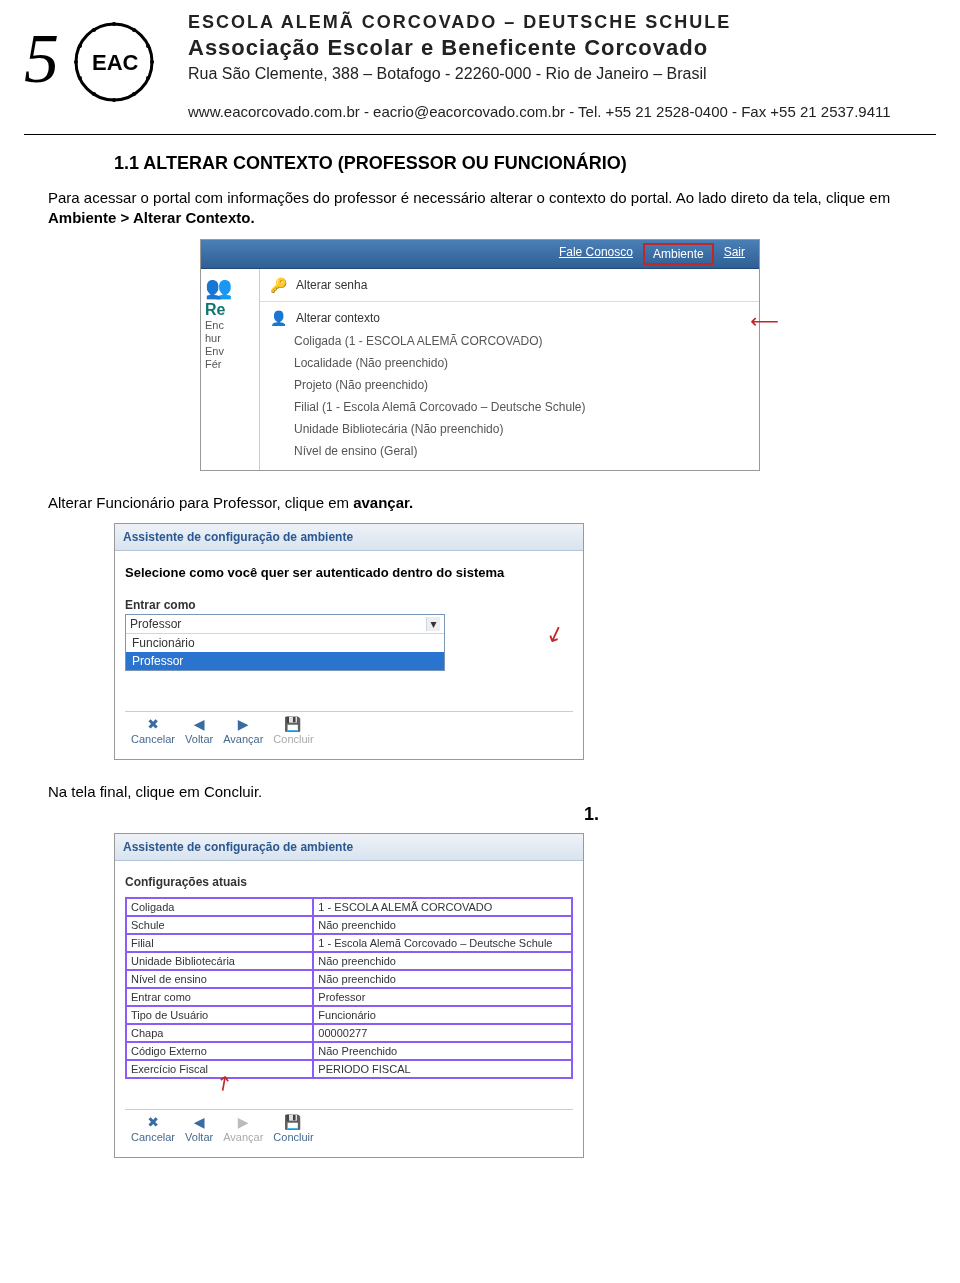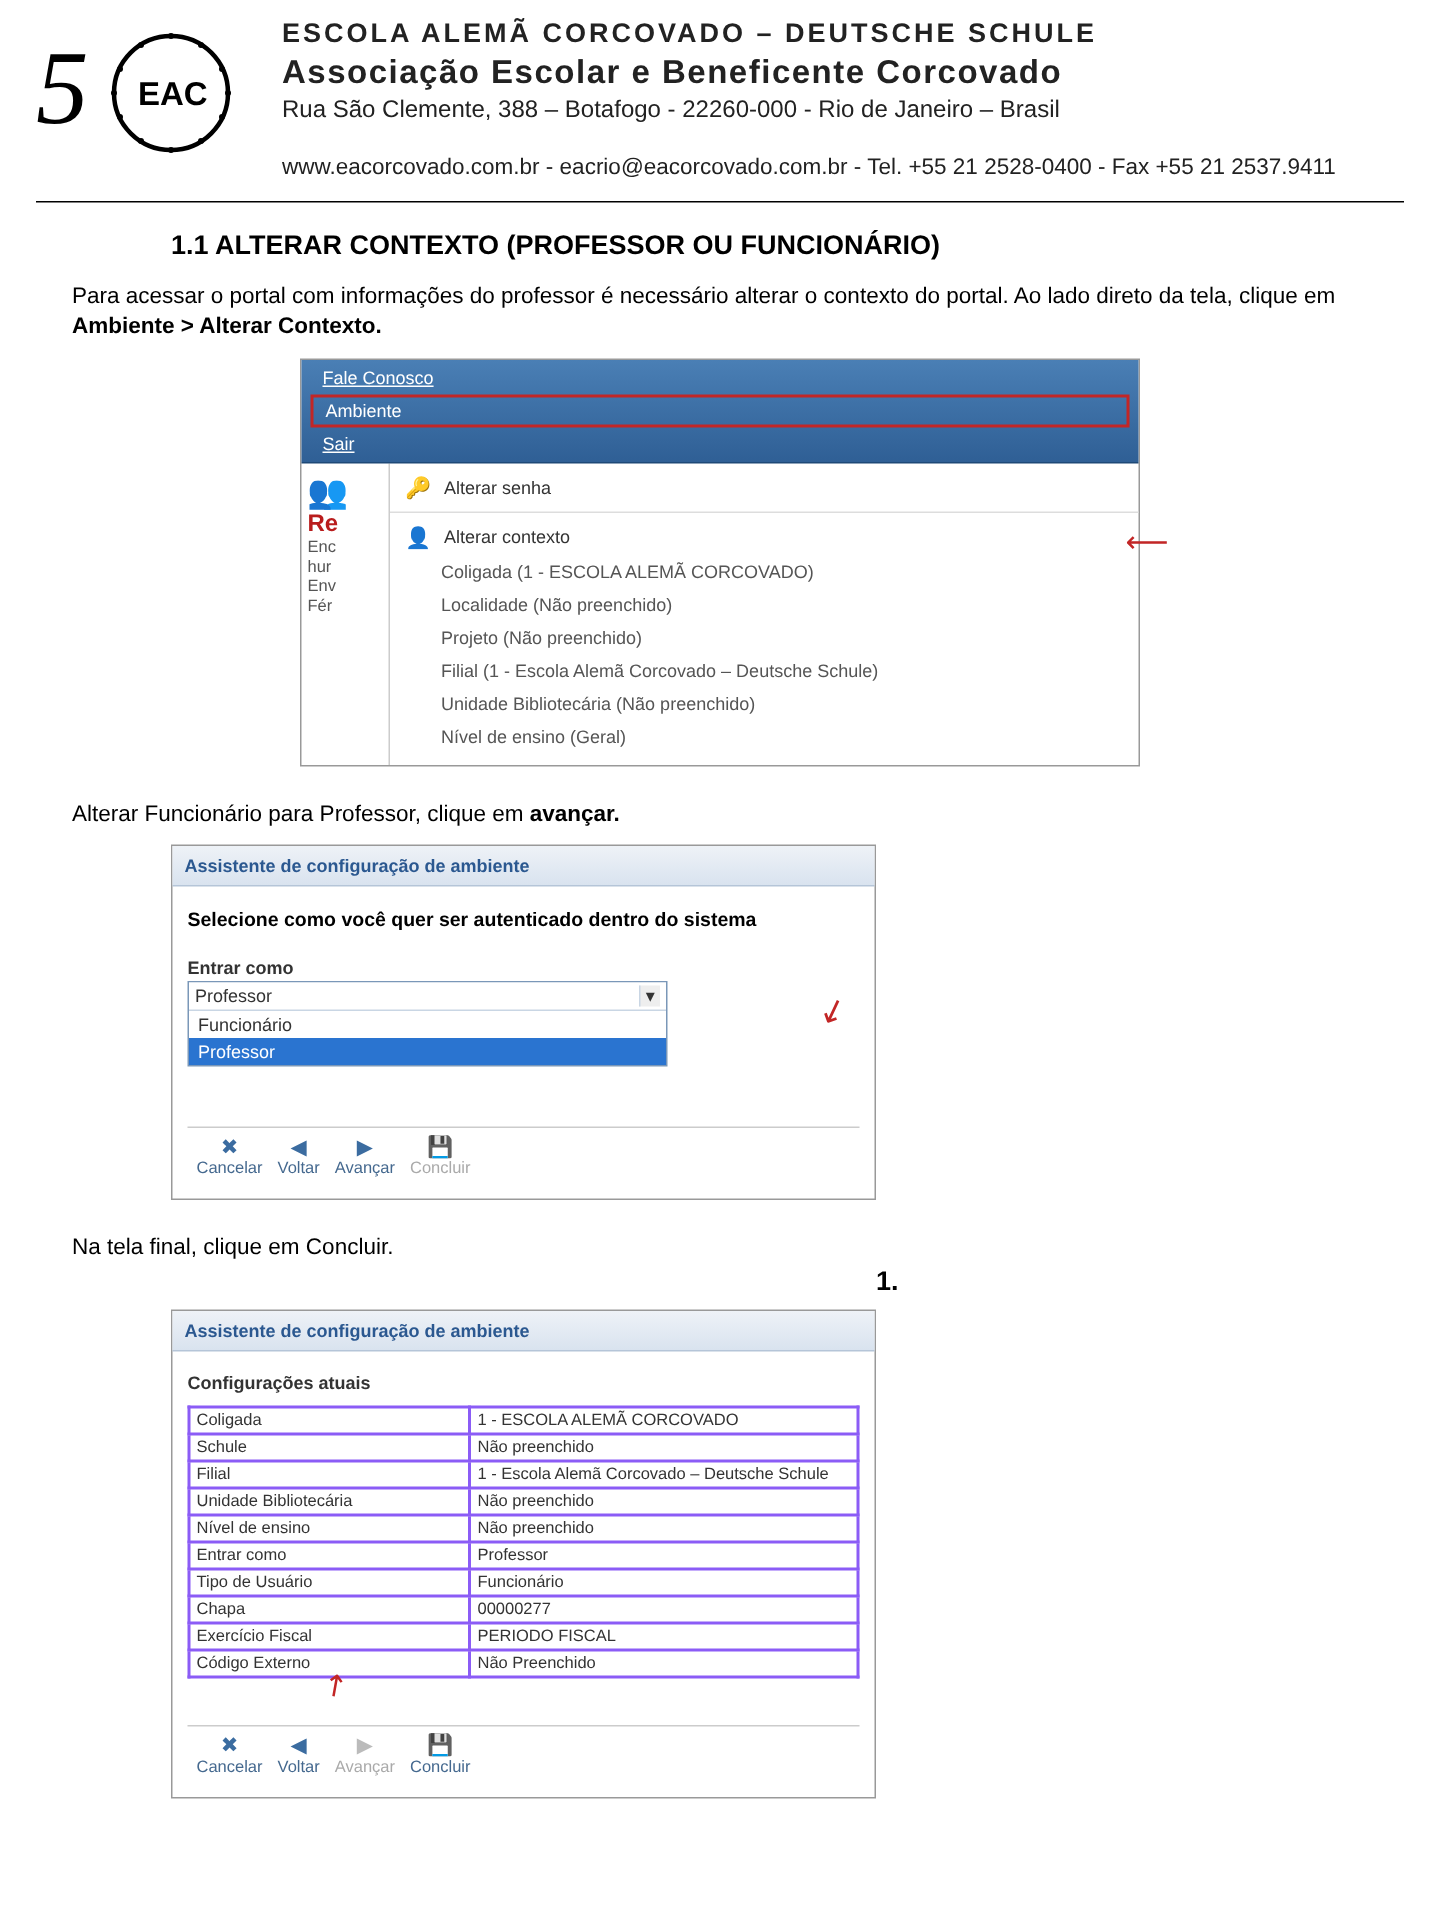--- a/index.html
+++ b/index.html
@@ -25,21 +25,21 @@
   .bold { font-weight:bold; }
   
   .ss { margin: 8px auto 22px auto; border:1px solid #999; background:#fff; font-family: "Segoe UI", Tahoma, sans-serif; font-size:12px; color:#333; }
   .ss1 { width: 560px; }
   .ss1 .topbar { background: linear-gradient(#4a7fb5,#2f5f95); color:#fff; font-size:12px; padding:3px 6px; display:flex; justify-content:flex-end; gap:2px; border-bottom:1px solid #1e4977; }
   .ss1 .topbar .link { text-decoration:underline; padding:2px 8px; cursor:pointer; }
   .ss1 .topbar .link.hl { border:2px solid #c22626; text-decoration:none; }
   .ss1 .body { display:flex; }
   .ss1 .leftcol { width:58px; padding:6px 4px; }
   .ss1 .avatar { font-size:22px; }
-  .ss1 .rtitle { font-weight:bold; font-size:16px; color:#b91c1c; }
+  .ss1 .rtitle { font-weight:bold; font-size:16px; color:#0f766e; }
   .ss1 .rsub { font-size:11px; color:#555; line-height:1.2; }
   .ss1 .menu { flex:1; border-left:1px solid #ccc; padding:4px 0 8px 0; }
   .ss1 .menu .row { display:flex; align-items:center; gap:8px; padding:4px 10px; color:#333; position:relative; }
   .ss1 .menu .row .icn { width:18px; text-align:center; font-size:14px; color:#6a5; }
   .ss1 .menu .sep { height:1px; background:#ddd; margin:4px 0; }
   .ss1 .menu .indent { padding-left:34px; color:#555; }
   .arrow-red { position:absolute; right:-20px; top:3px; font-size:20px; color:#c22626; }
   
   .ss2 { width:470px; margin-left:90px; }
   .ss2 .titlebar { background: linear-gradient(#eef2f7,#d9e3ef); color:#2b5890; font-weight:bold; padding:6px 8px; border-bottom:1px solid #b5c5d8; }
@@ -107,21 +107,21 @@
   <hr class="hr">
 
   <div class="section-title">1.1 ALTERAR CONTEXTO (PROFESSOR OU FUNCIONÁRIO)</div>
 
   <p class="para">
     <span>Para acessar o portal com informações do professor é necessário alterar o contexto do portal. Ao lado direto da tela, clique em </span>
     <span class="bold">Ambiente &gt; Alterar Contexto.</span>
   </p>
 
   <div class="ss ss1">
-    <div class="topbar" style="position:relative;flex-direction:column;">
+    <div class="topbar" style="position:relative;">
       <span class="link">Fale Conosco</span>
       <span class="link hl">Ambiente</span>
       <span class="link">Sair</span>
     </div>
     <div class="body">
       <div class="leftcol">
         <div class="avatar">👥</div>
         <div class="rtitle">Re</div>
         <div class="rsub">Enc</div>
         <div class="rsub">hur</div>
@@ -224,26 +224,26 @@
             </tr>
             <tr>
               <td class="k">Tipo de Usuário</td>
               <td>Funcionário</td>
             </tr>
             <tr>
               <td class="k">Chapa</td>
               <td>00000277</td>
             </tr>
             <tr>
+              <td class="k">Código Externo</td>
+              <td>Não Preenchido</td>
+            </tr>
+            <tr>
               <td class="k">Exercício Fiscal</td>
               <td>PERIODO FISCAL</td>
-            </tr>
-            <tr>
-              <td class="k">Código Externo</td>
-              <td>Não Preenchido</td>
             </tr>
           </tbody>
       </table>
       <span class="arrow3">↗</span>
       <div class="wizbar" style="margin-top:6px;">
         <div class="itm">
           <span class="glyph">✖</span>
           <span>Cancelar</span>
         </div>
         <div class="itm">

